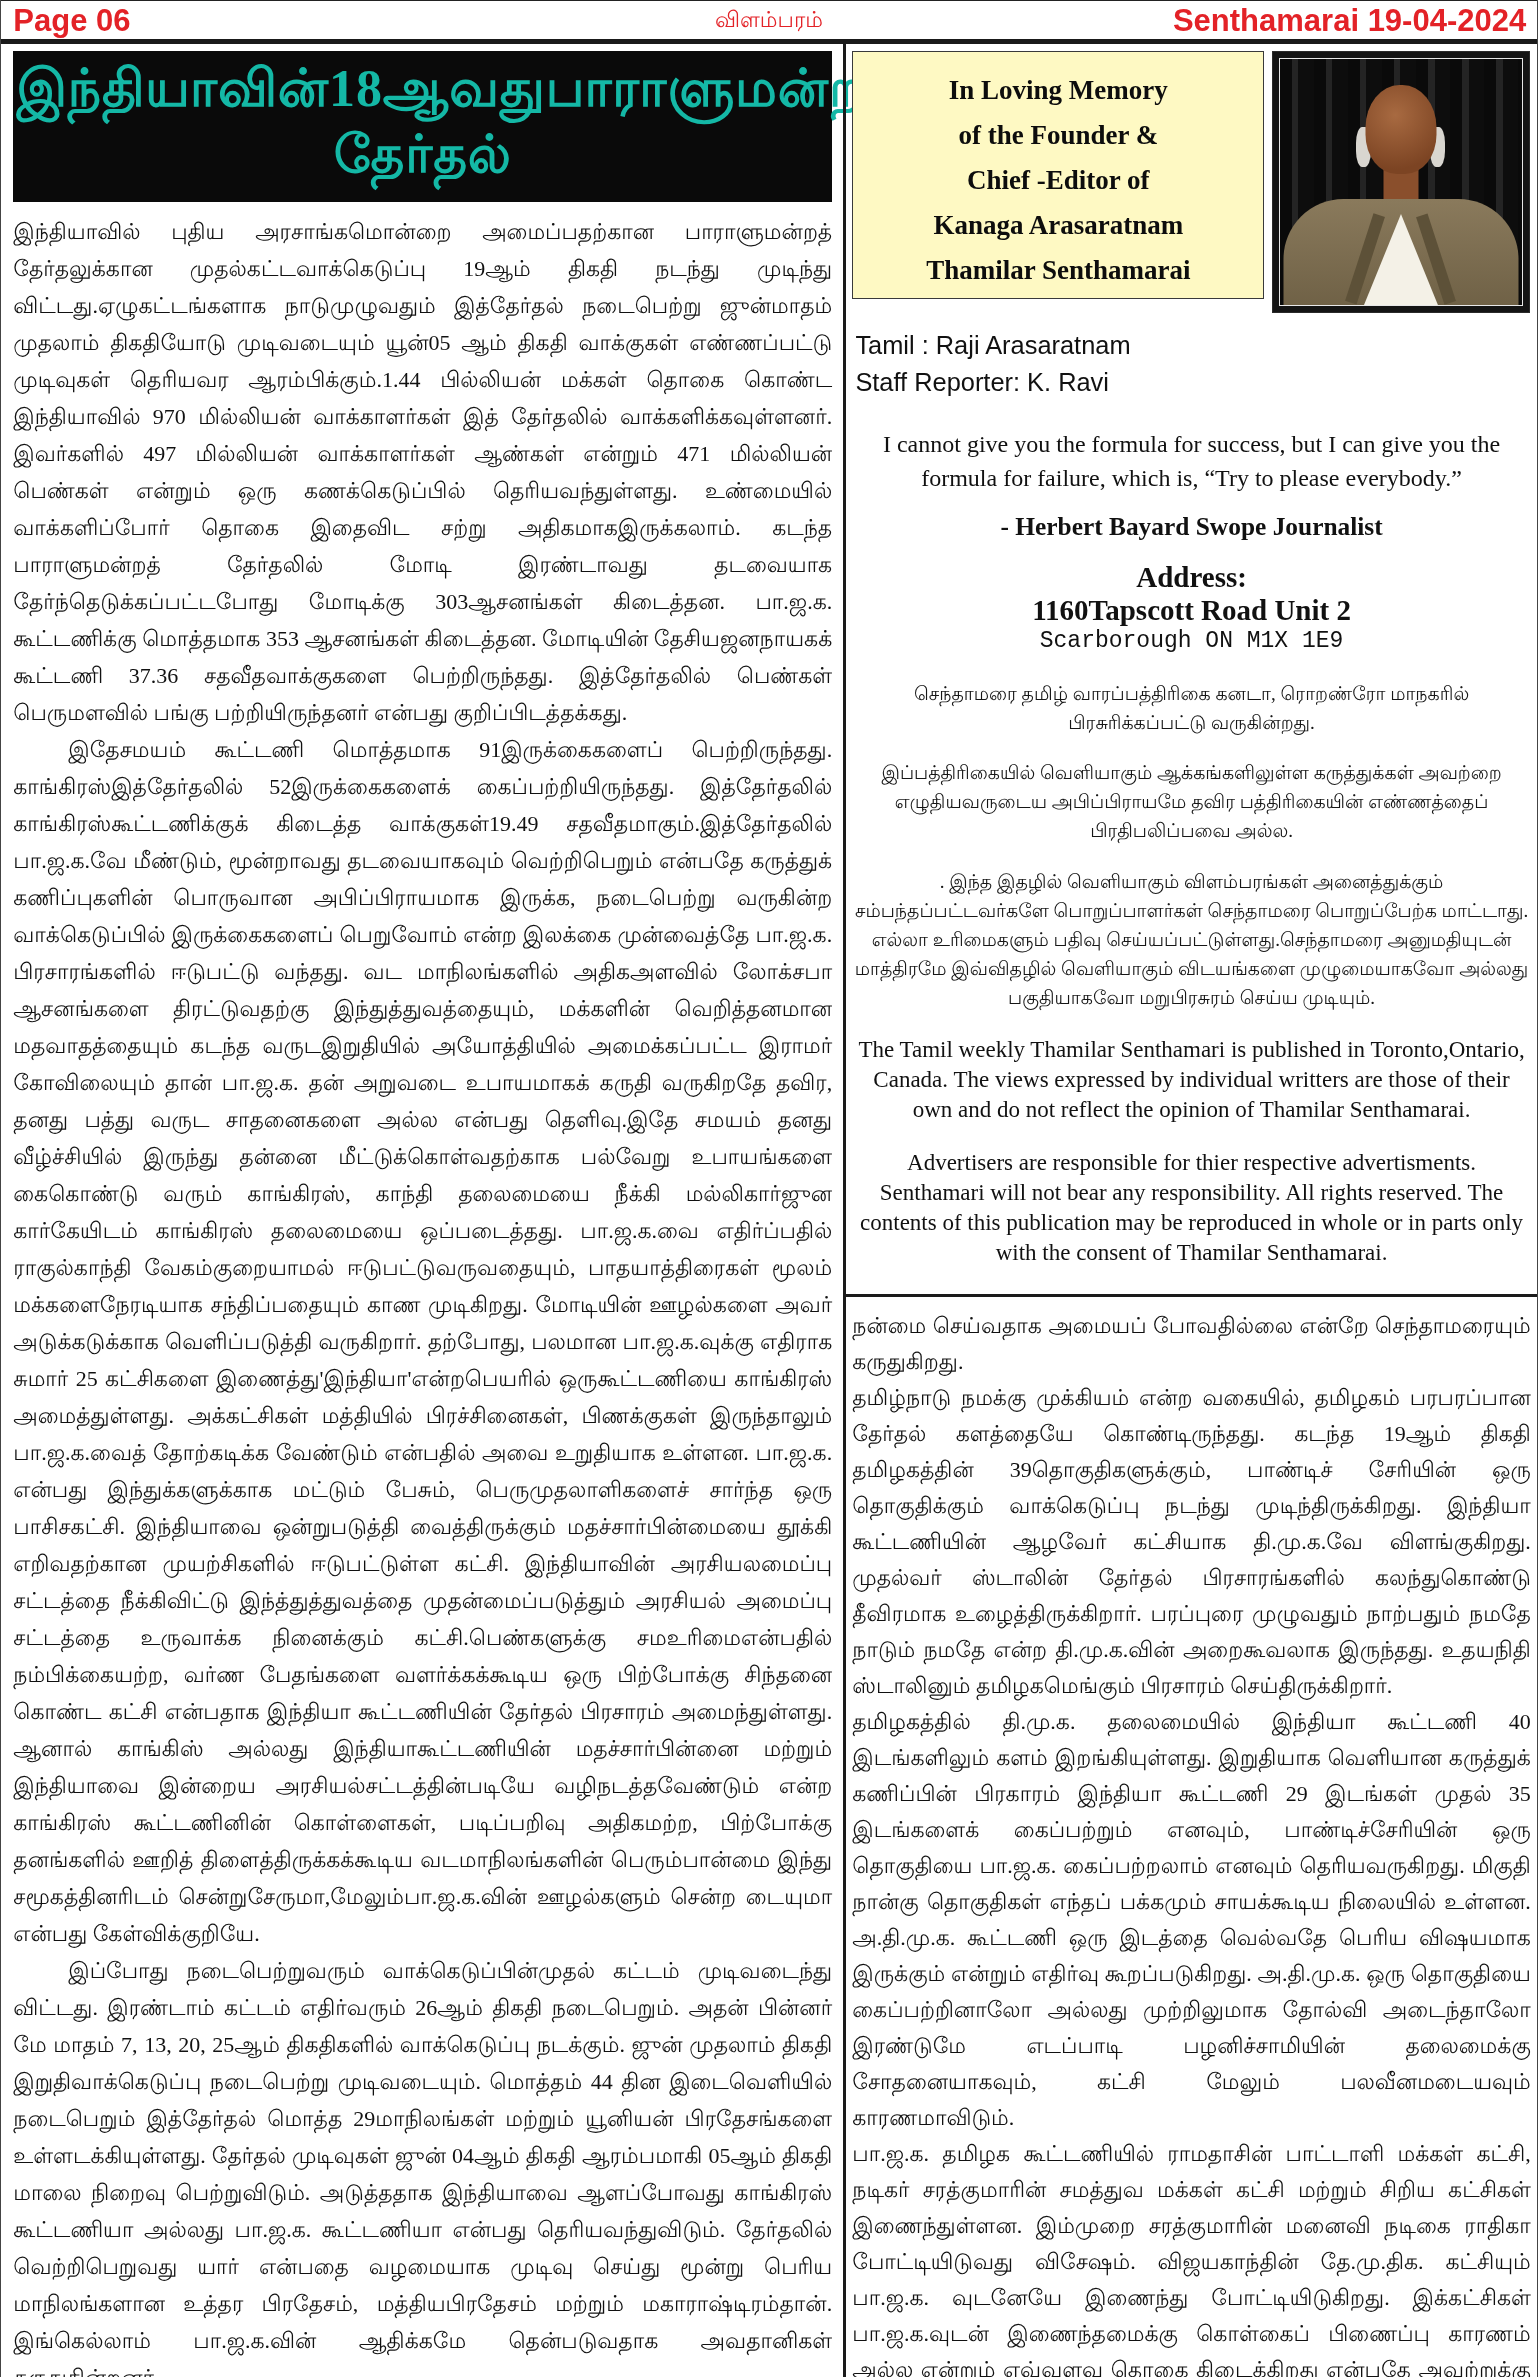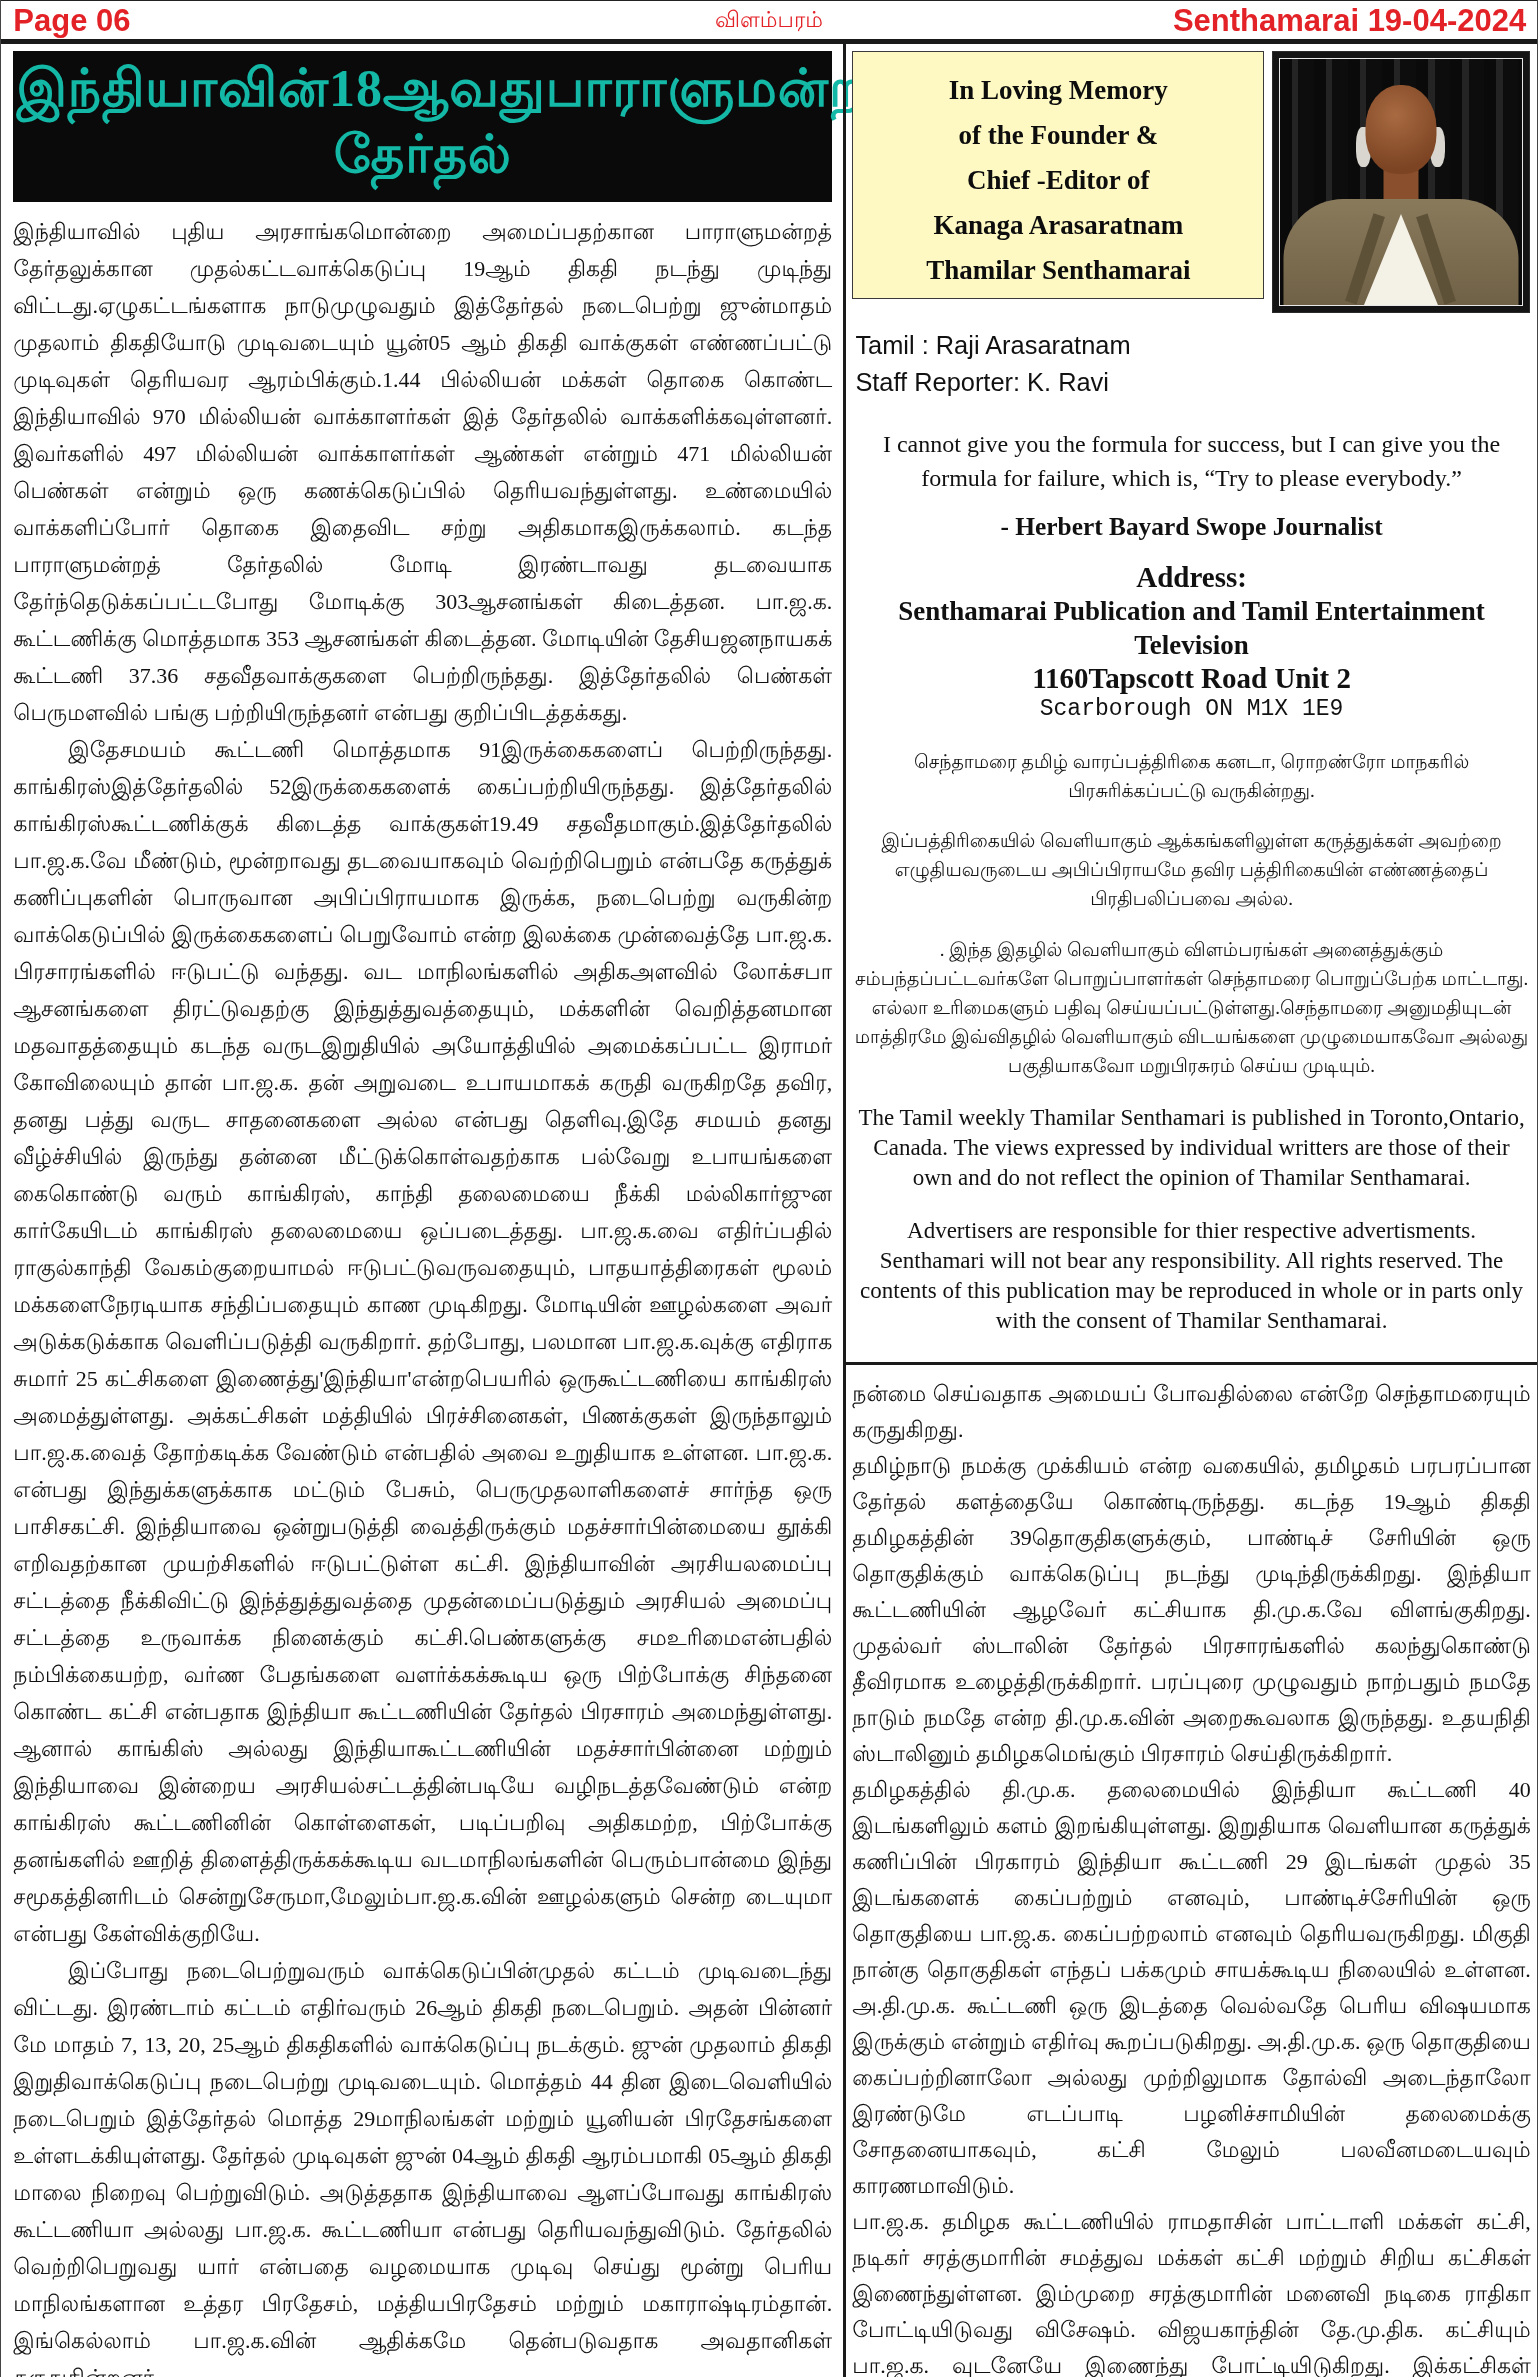--- a/index.html
+++ b/index.html
@@ -119,21 +119,20 @@
 
       <div class="editor-block">
         <div>Tamil : Raji Arasaratnam</div>
         <div>Staff  Reporter: K. Ravi</div>
       </div>
 
       <div class="quote">I cannot give you the formula for success, but I can give you the formula for failure, which is, “Try to please everybody.”</div>
       <div class="quote-attr">- Herbert Bayard Swope Journalist</div>
 
       <div class="addr-head">Address:</div>
-      <div class="addr-org">Senthamarai  Publication  and Tamil Entertainment Television</div>
       <div class="addr-street">1160Tapscott   Road Unit 2</div>
       <div class="addr-city">Scarborough  ON M1X 1E9</div>
 
 
       <div class="notice-ta">செந்தாமரை தமிழ் வாரப்பத்திரிகை கனடா, ரொறண்ரோ மாநகரில் பிரசுரிக்கப்பட்டு வருகின்றது.</div>
       <div class="notice-ta">இப்பத்திரிகையில் வெளியாகும் ஆக்கங்களிலுள்ள கருத்துக்கள் அவற்றை எழுதியவருடைய அபிப்பிராயமே தவிர பத்திரிகையின் எண்ணத்தைப் பிரதிபலிப்பவை அல்ல.</div>
       <div class="notice-ta">. இந்த இதழில் வெளியாகும் விளம்பரங்கள் அனைத்துக்கும் சம்பந்தப்பட்டவர்களே பொறுப்பாளர்கள் செந்தாமரை பொறுப்பேற்க மாட்டாது. எல்லா உரிமைகளும் பதிவு செய்யப்பட்டுள்ளது.செந்தாமரை அனுமதியுடன் மாத்திரமே இவ்விதழில் வெளியாகும் விடயங்களை முழுமையாகவோ அல்லது பகுதியாகவோ மறுபிரசுரம் செய்ய முடியும்.</div>
 
       <div class="notice-en">The Tamil weekly Thamilar Senthamari is published in Toronto,Ontario, Canada. The views expressed by individual writters are those of their own and do not reflect the opinion of Thamilar Senthamarai.</div>
       <div class="notice-en">Advertisers are responsible for thier respective advertisments. Senthamari will not bear any responsibility.  All rights reserved. The contents of this publication may be reproduced in whole or in parts only with the consent of Thamilar Senthamarai.</div>

